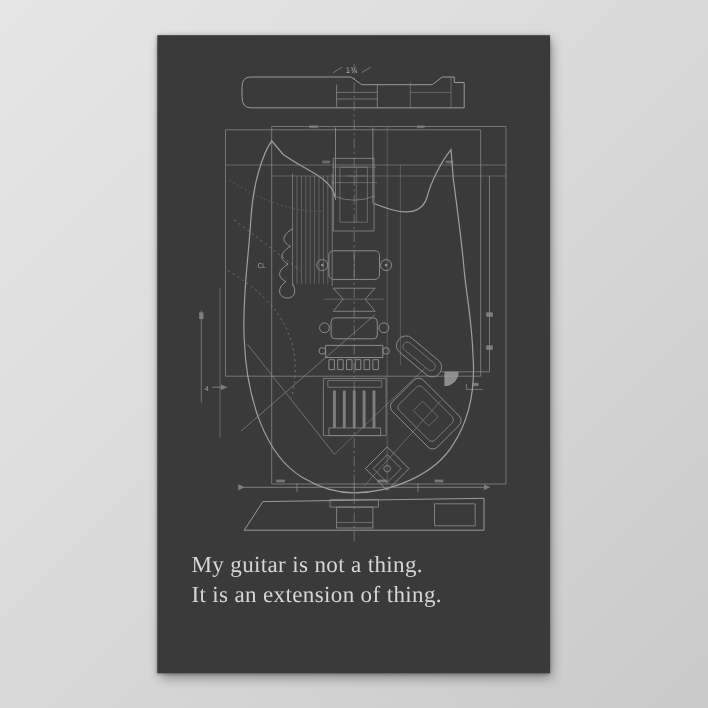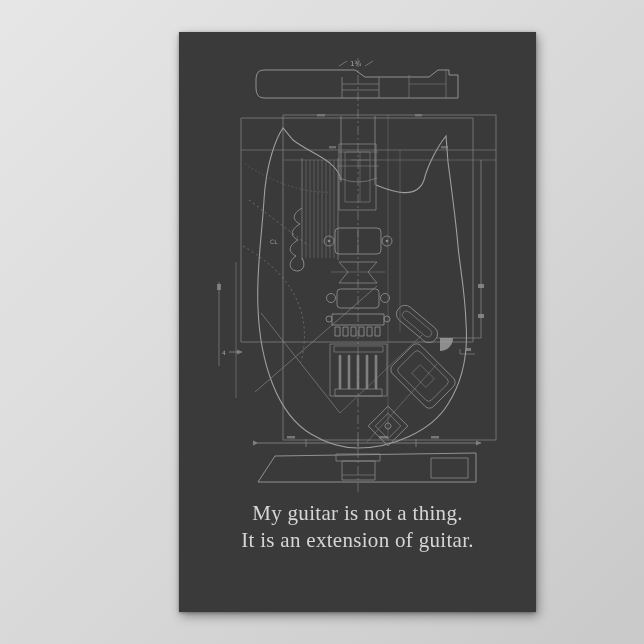--- a/index.html
+++ b/index.html
@@ -5,27 +5,26 @@
   html,body{margin:0;padding:0;}
   .scene{
     position:relative;width:644px;height:644px;overflow:hidden;
     background:linear-gradient(135deg,#e6e6e6 0%,#dcdcdc 40%,#c9c9c9 100%);
     font-family:"Liberation Serif", serif;
   }
   .poster{
     position:absolute;left:143px;top:32px;width:357px;height:580px;
     background:#3a3a3a;
     box-shadow:2px 4px 10px rgba(0,0,0,.38), 0 1px 3px rgba(0,0,0,.3);
-    margin-left:36px;
   }
   .blueprint{position:absolute;left:0;top:0;width:357px;height:580px;}
   .blueprint *{vector-effect:non-scaling-stroke;}
   .quote{
-    position:absolute;left:0;right:0;top:468px;text-align:center;
-    color:#d6d6d6;font-size:21px;line-height:27px;letter-spacing:.3px;
+    position:absolute;left:0;right:0;top:468px;
+    color:#d6d6d6;font-size:21px;line-height:27px;letter-spacing:.3px;padding-left:31px;
   }
   .quote div{white-space:nowrap;}
   svg text{font-family:"DejaVu Sans", sans-serif;}
 </style>
 </head>
 <body>
 
 <div class="scene">
   <div class="poster">
 
@@ -206,17 +205,17 @@
         <path d="M79,450 L96,424 L297,421 L297,450 Z" stroke="#9b9b9b"></path>
         <rect x="252" y="426" width="37" height="20" opacity="0.85"></rect>
         <rect x="157" y="422" width="44" height="7" opacity="0.85"></rect>
         <rect x="163" y="429" width="33" height="19" opacity="0.85"></rect>
         <line x1="163" y1="443" x2="196" y2="443" opacity="0.6"></line>
       </g>
     </svg>
 
     <div class="quote">
       <div>My guitar is not a thing.</div>
-      <div>It is an extension of guitar.</div>
+      <div>It is an extension of thing.</div>
     </div>
 
   </div>
 </div>
 
 </body></html>

